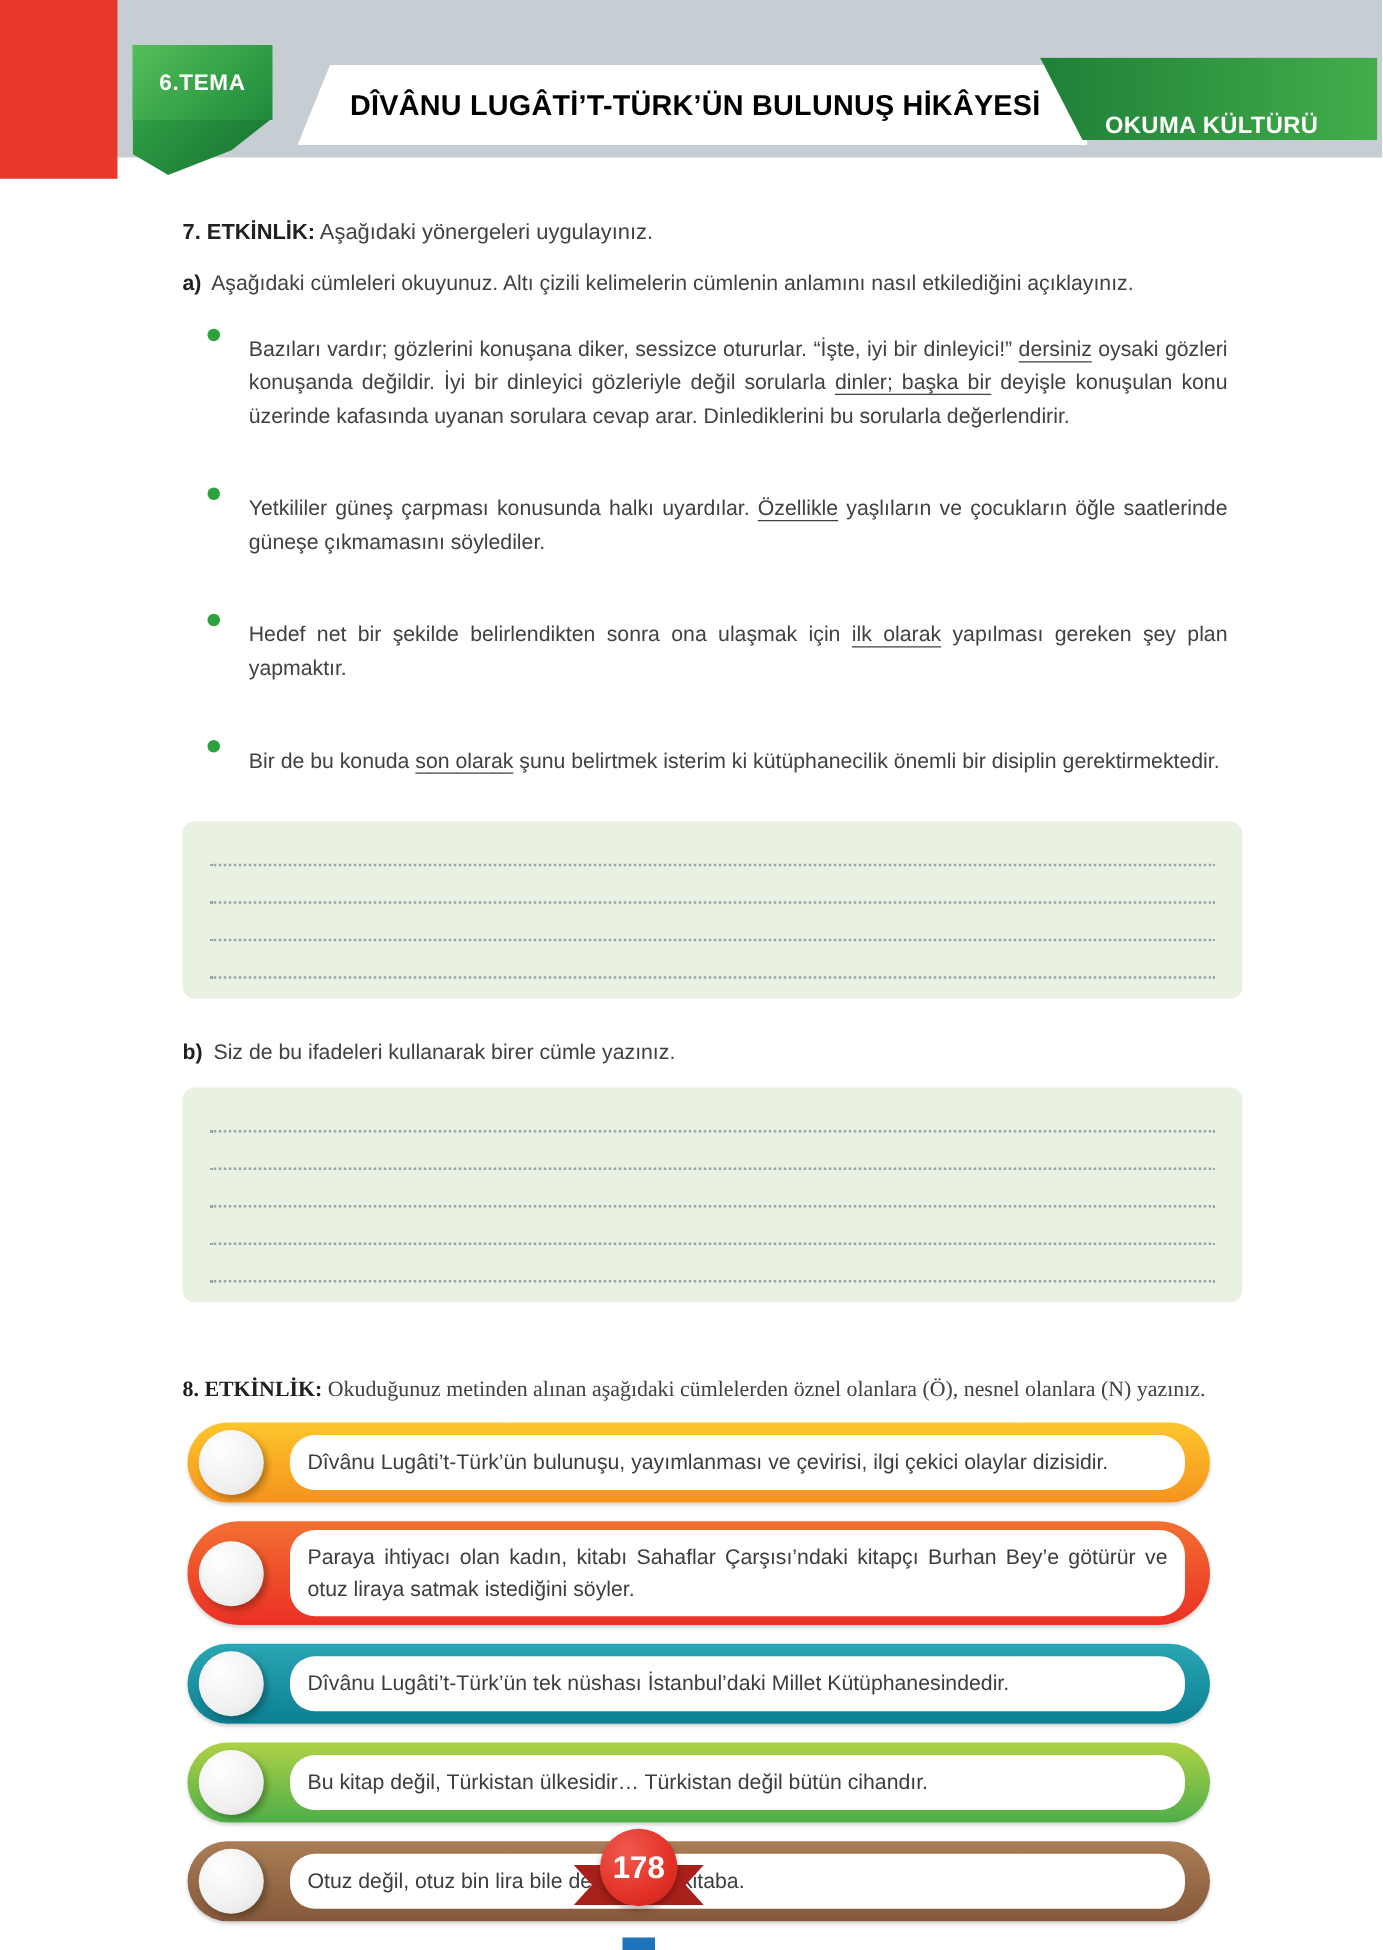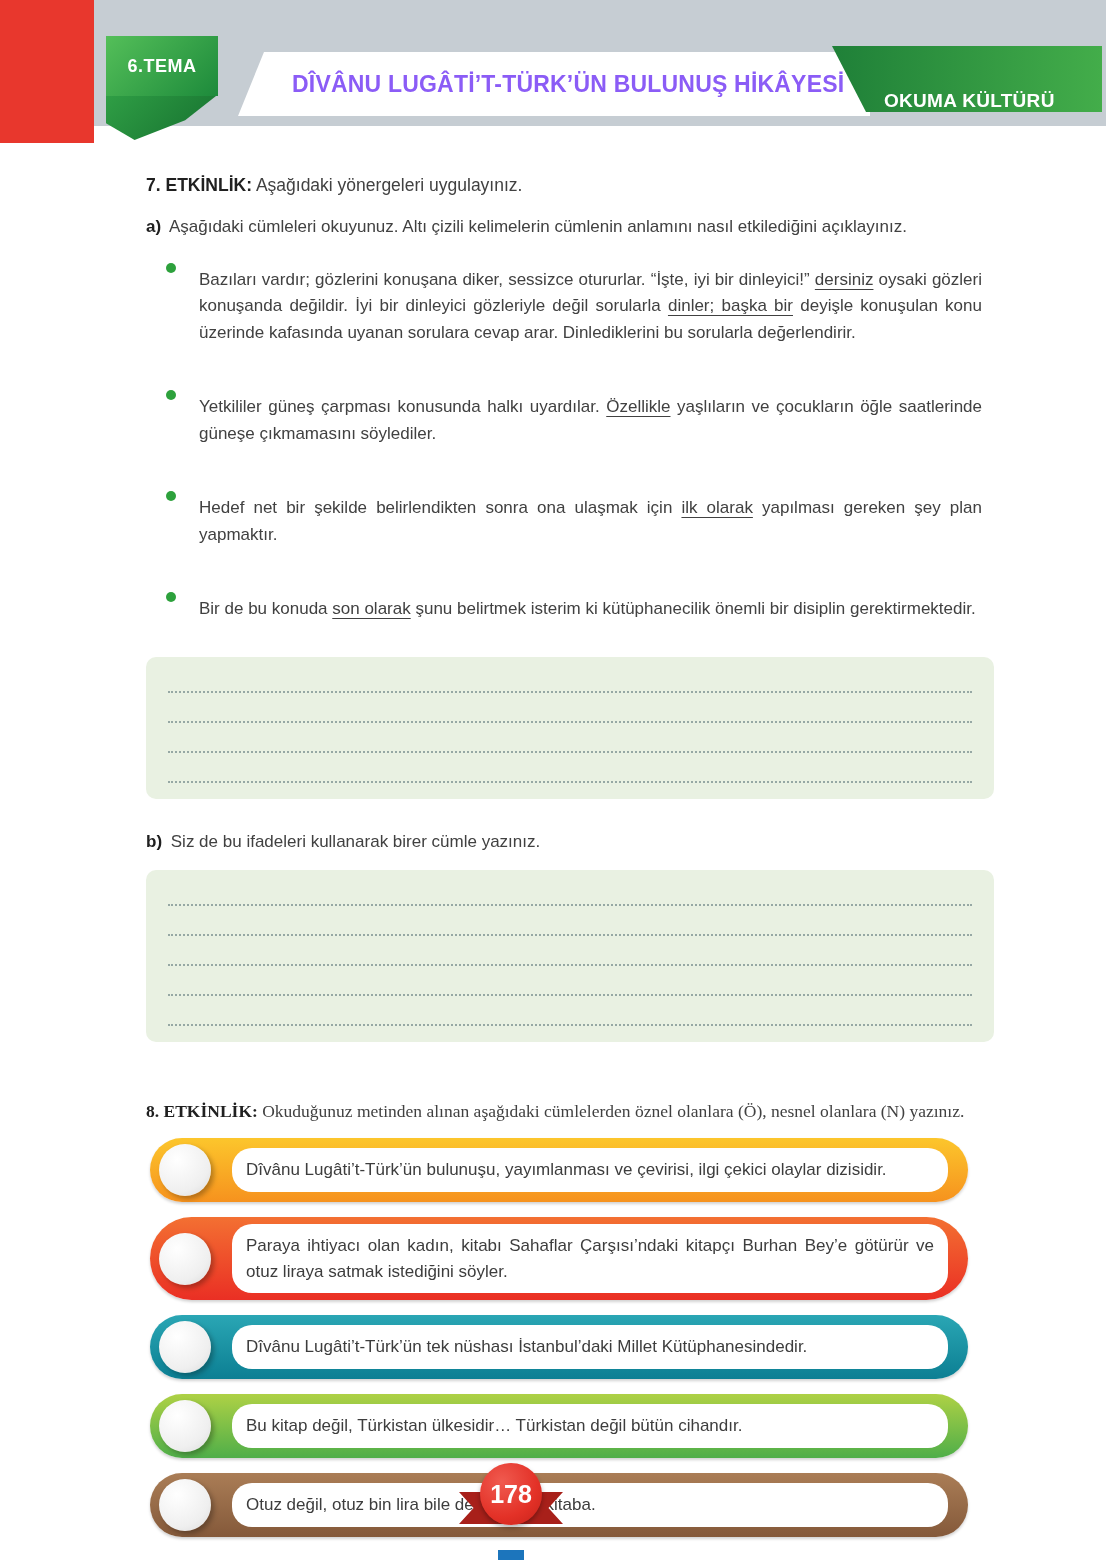--- a/index.html
+++ b/index.html
@@ -30,21 +30,21 @@
     z-index:2;
   }
   .title-band {
     position:absolute; top:52px; left:238px; width:632px; height:64px;
     background:#ffffff;
     clip-path: polygon(26px 0, 100% 0, 100% 100%, 0 100%);
     display:flex; align-items:center; padding-left:38px;
     z-index:2;
   }
   .title-band h1 {
-    margin:16px; font-size:23px; font-weight:bold; color:#8b5cf6; letter-spacing:0.2px; white-space:nowrap;
+    margin:4px; font-size:23px; font-weight:bold; color:#000000; letter-spacing:0.2px; white-space:nowrap;
   }
   .topic-badge {
     position:absolute; top:46px; left:832px; width:270px; height:66px;
     background: linear-gradient(to right, #1f8038, #43ad4a);
     clip-path: polygon(0 0, 100% 0, 100% 100%, 34px 100%);
     display:flex; align-items:flex-end; padding-left:52px;
     color:#fff; font-weight:bold; font-size:19px; letter-spacing:0.3px;
     z-index:3;
   }
 

